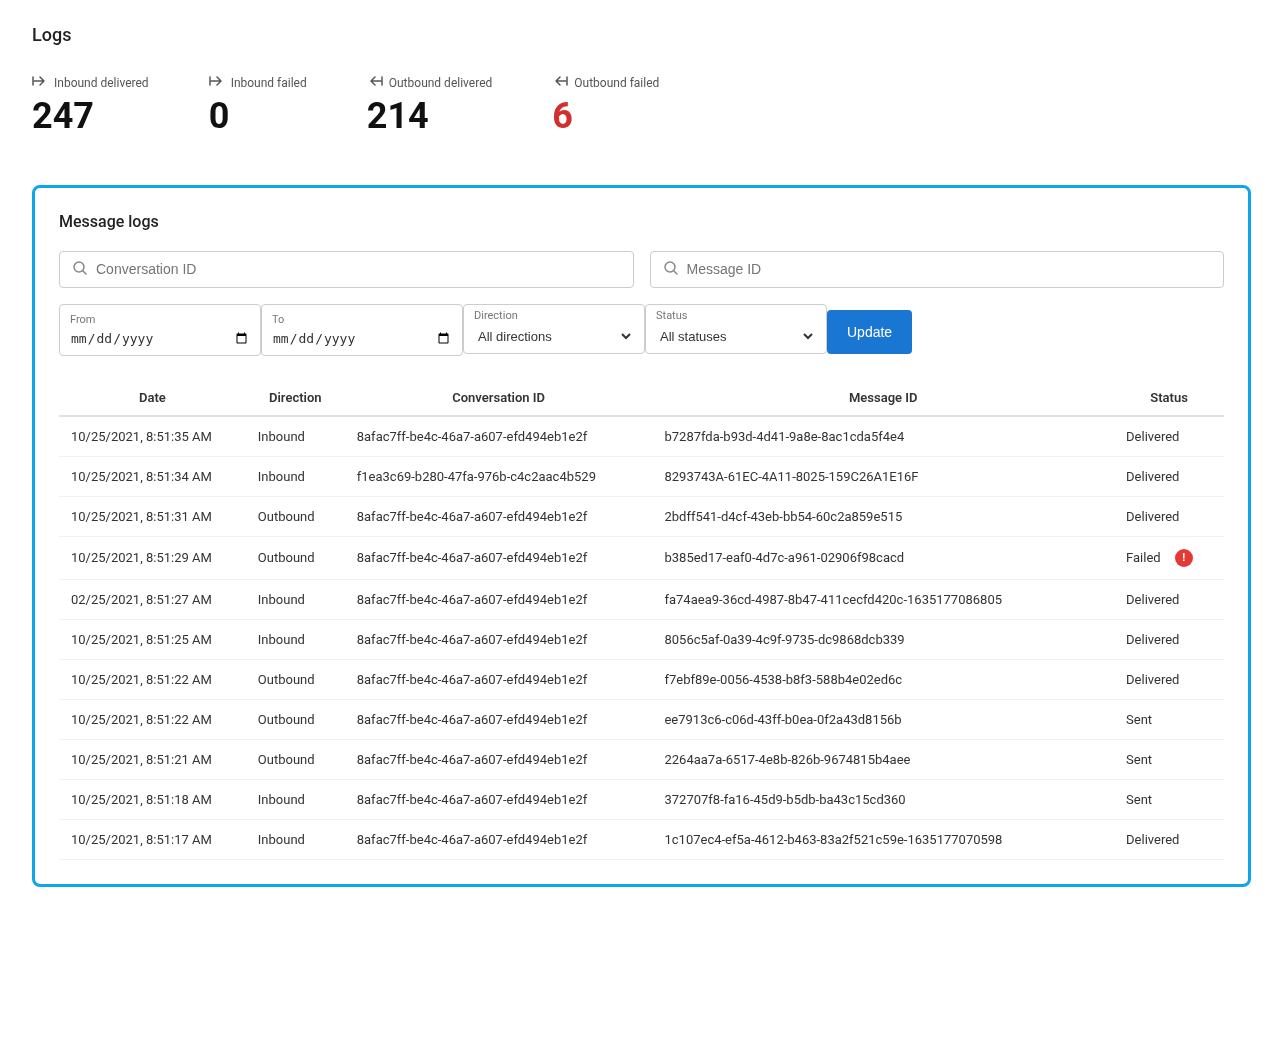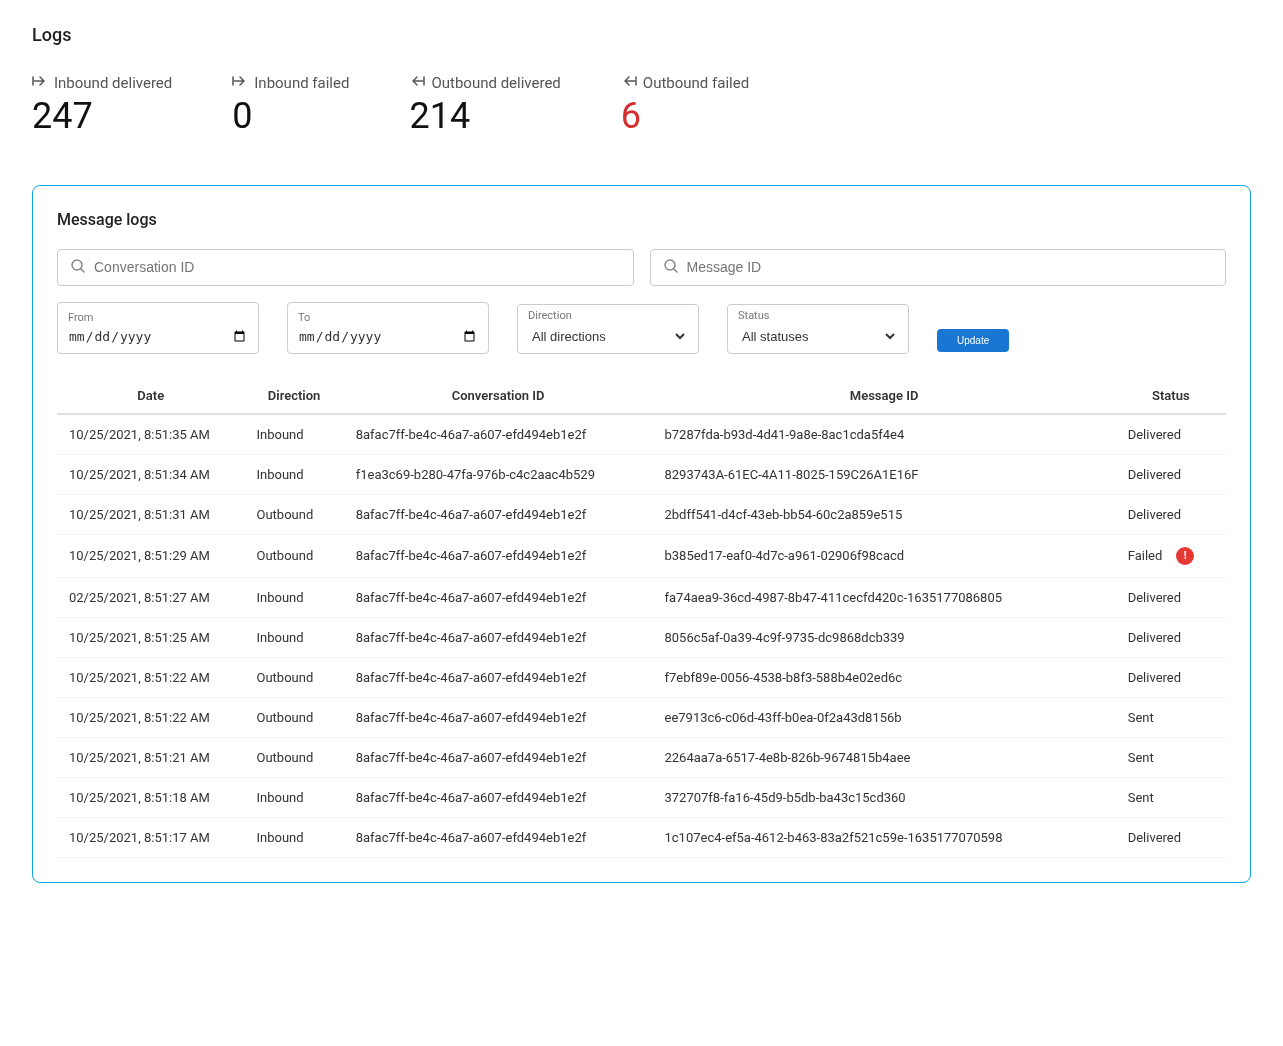--- a/index.html
+++ b/index.html
@@ -27,38 +27,38 @@
     }
     .stat-item {
       display: flex;
       flex-direction: column;
       gap: 4px;
     }
     .stat-label {
       display: flex;
       align-items: center;
       gap: 6px;
-      font-size: 15px;
+      font-size: 12px;
       color: #555;
     }
     .stat-icon {
       font-size: 16px;
       color: #555;
     }
     .stat-value {
       font-size: 36px;
-      font-weight: 400;
+      font-weight: 700;
       color: #111;
       line-height: 1.1;
     }
     .stat-value.failed {
       color: #d32f2f;
     }
     .message-logs-card {
-      border: 1px solid #0ea5e9;
+      border: 3px solid #0ea5e9;
       border-radius: 8px;
       padding: 24px;
     }
     .card-title {
       font-size: 16px;
       font-weight: 500;
       margin-bottom: 20px;
       color: #222;
     }
     .search-row {
@@ -83,23 +83,23 @@
       font-size: 14px;
       color: #999;
       background: transparent;
     }
     .search-icon-svg {
       color: #888;
       flex-shrink: 0;
     }
     .filters-row {
       display: flex;
-      gap: 28px;
+      gap: 0;
       margin-bottom: 24px;
-      align-items: flex-end;
+      align-items: flex-start;
     }
     .date-field {
       border: 1px solid #ccc;
       border-radius: 4px;
       padding: 8px 10px;
       font-size: 13px;
       color: #333;
       position: relative;
       background: #fff;
     }
@@ -141,22 +141,22 @@
       width: 160px;
       padding: 4px 0;
       cursor: pointer;
       appearance: auto;
     }
     .update-btn {
       background: #1976d2;
       color: #fff;
       border: none;
       border-radius: 4px;
-      padding: 6px 20px;
-      font-size: 10px;
+      padding: 14px 20px;
+      font-size: 14px;
       font-weight: 500;
       cursor: pointer;
       white-space: nowrap;
       align-self: flex-end;
       margin-bottom: 2px;
     }
     table {
       width: 100%;
       border-collapse: collapse;
     }

